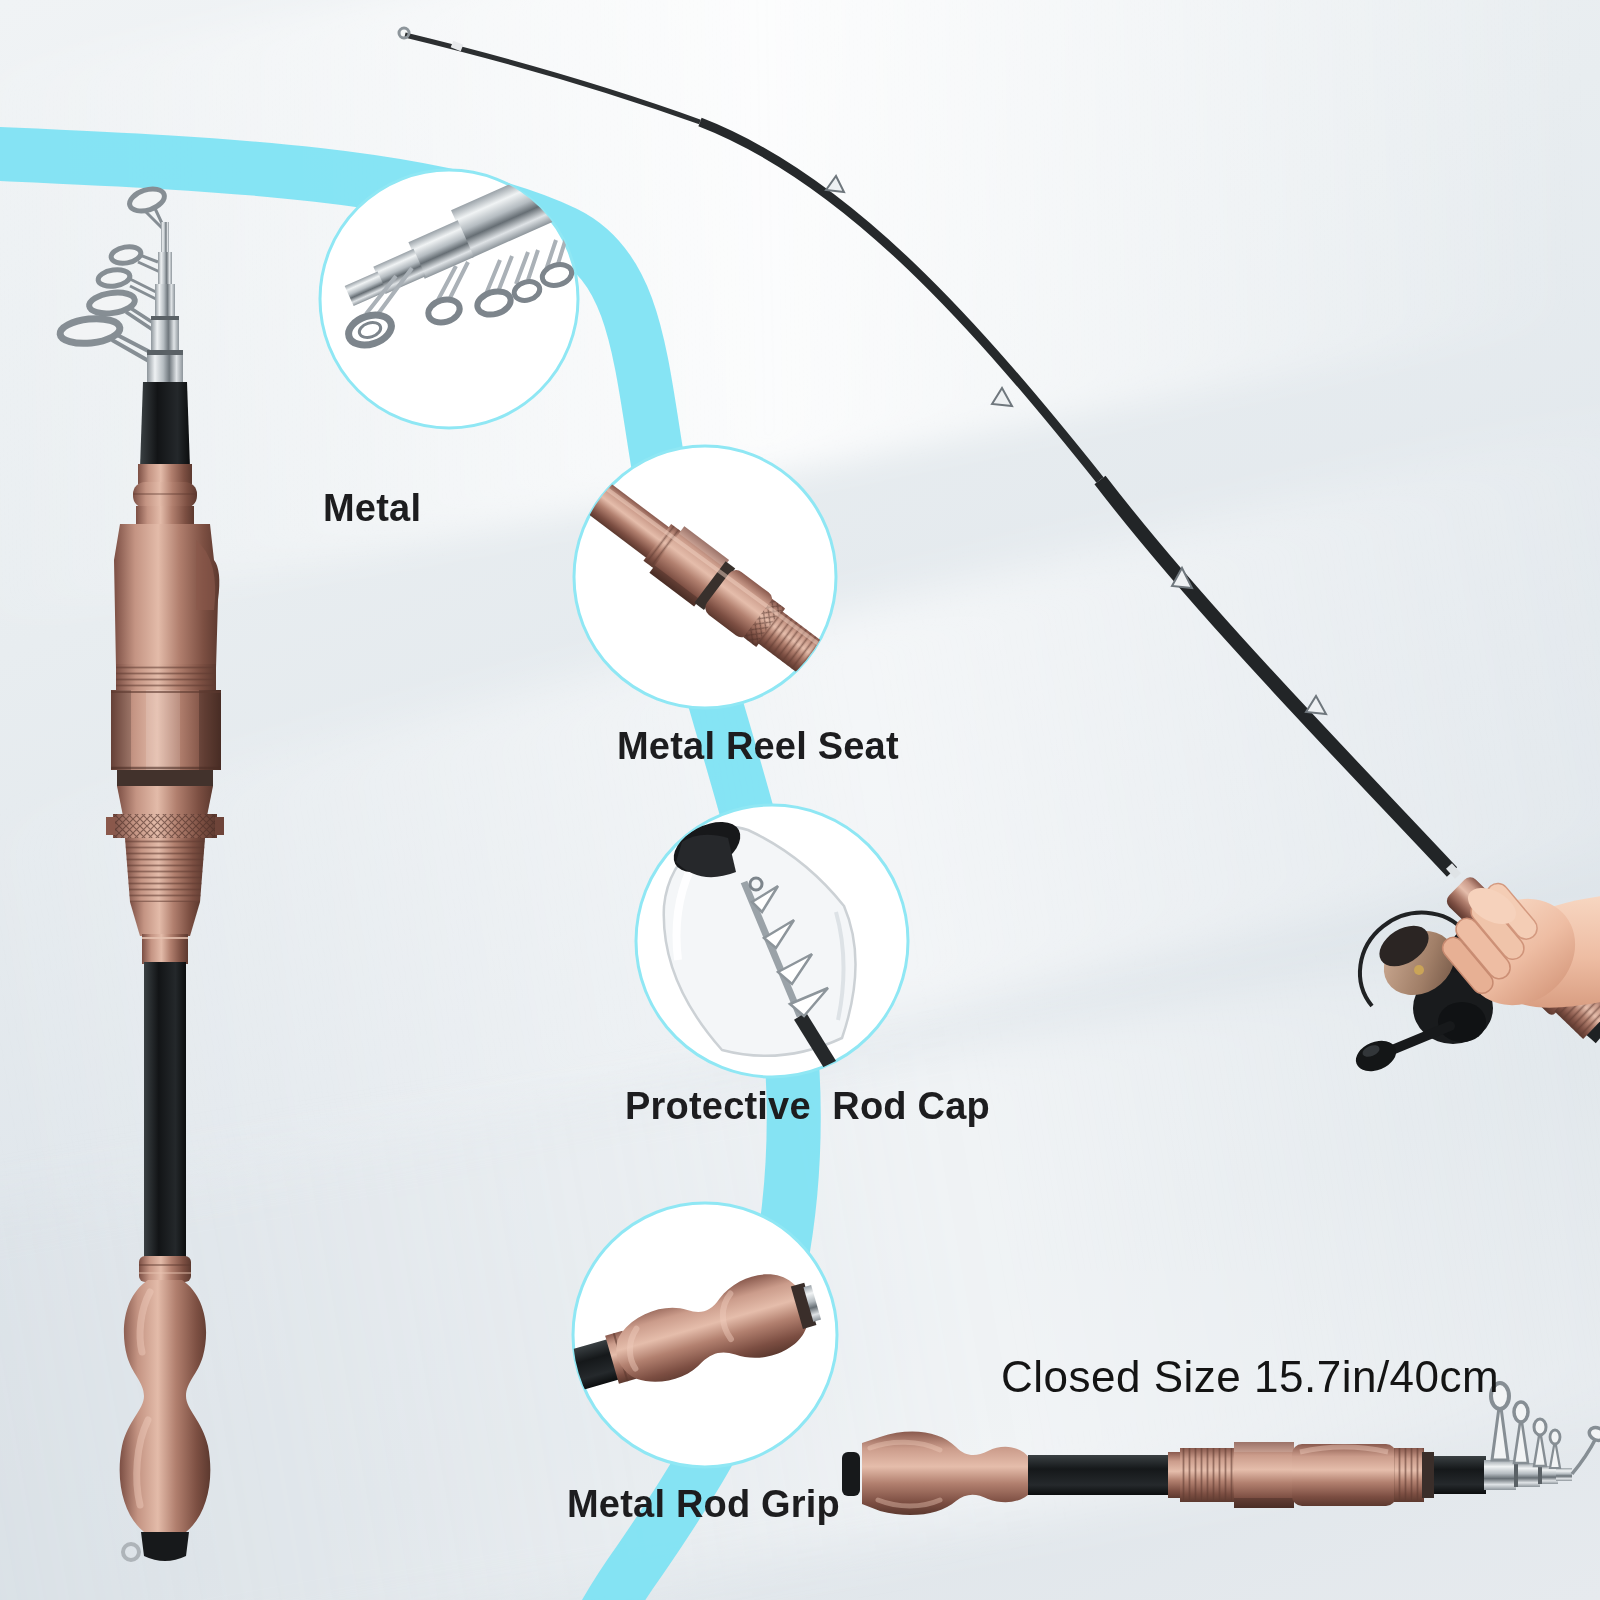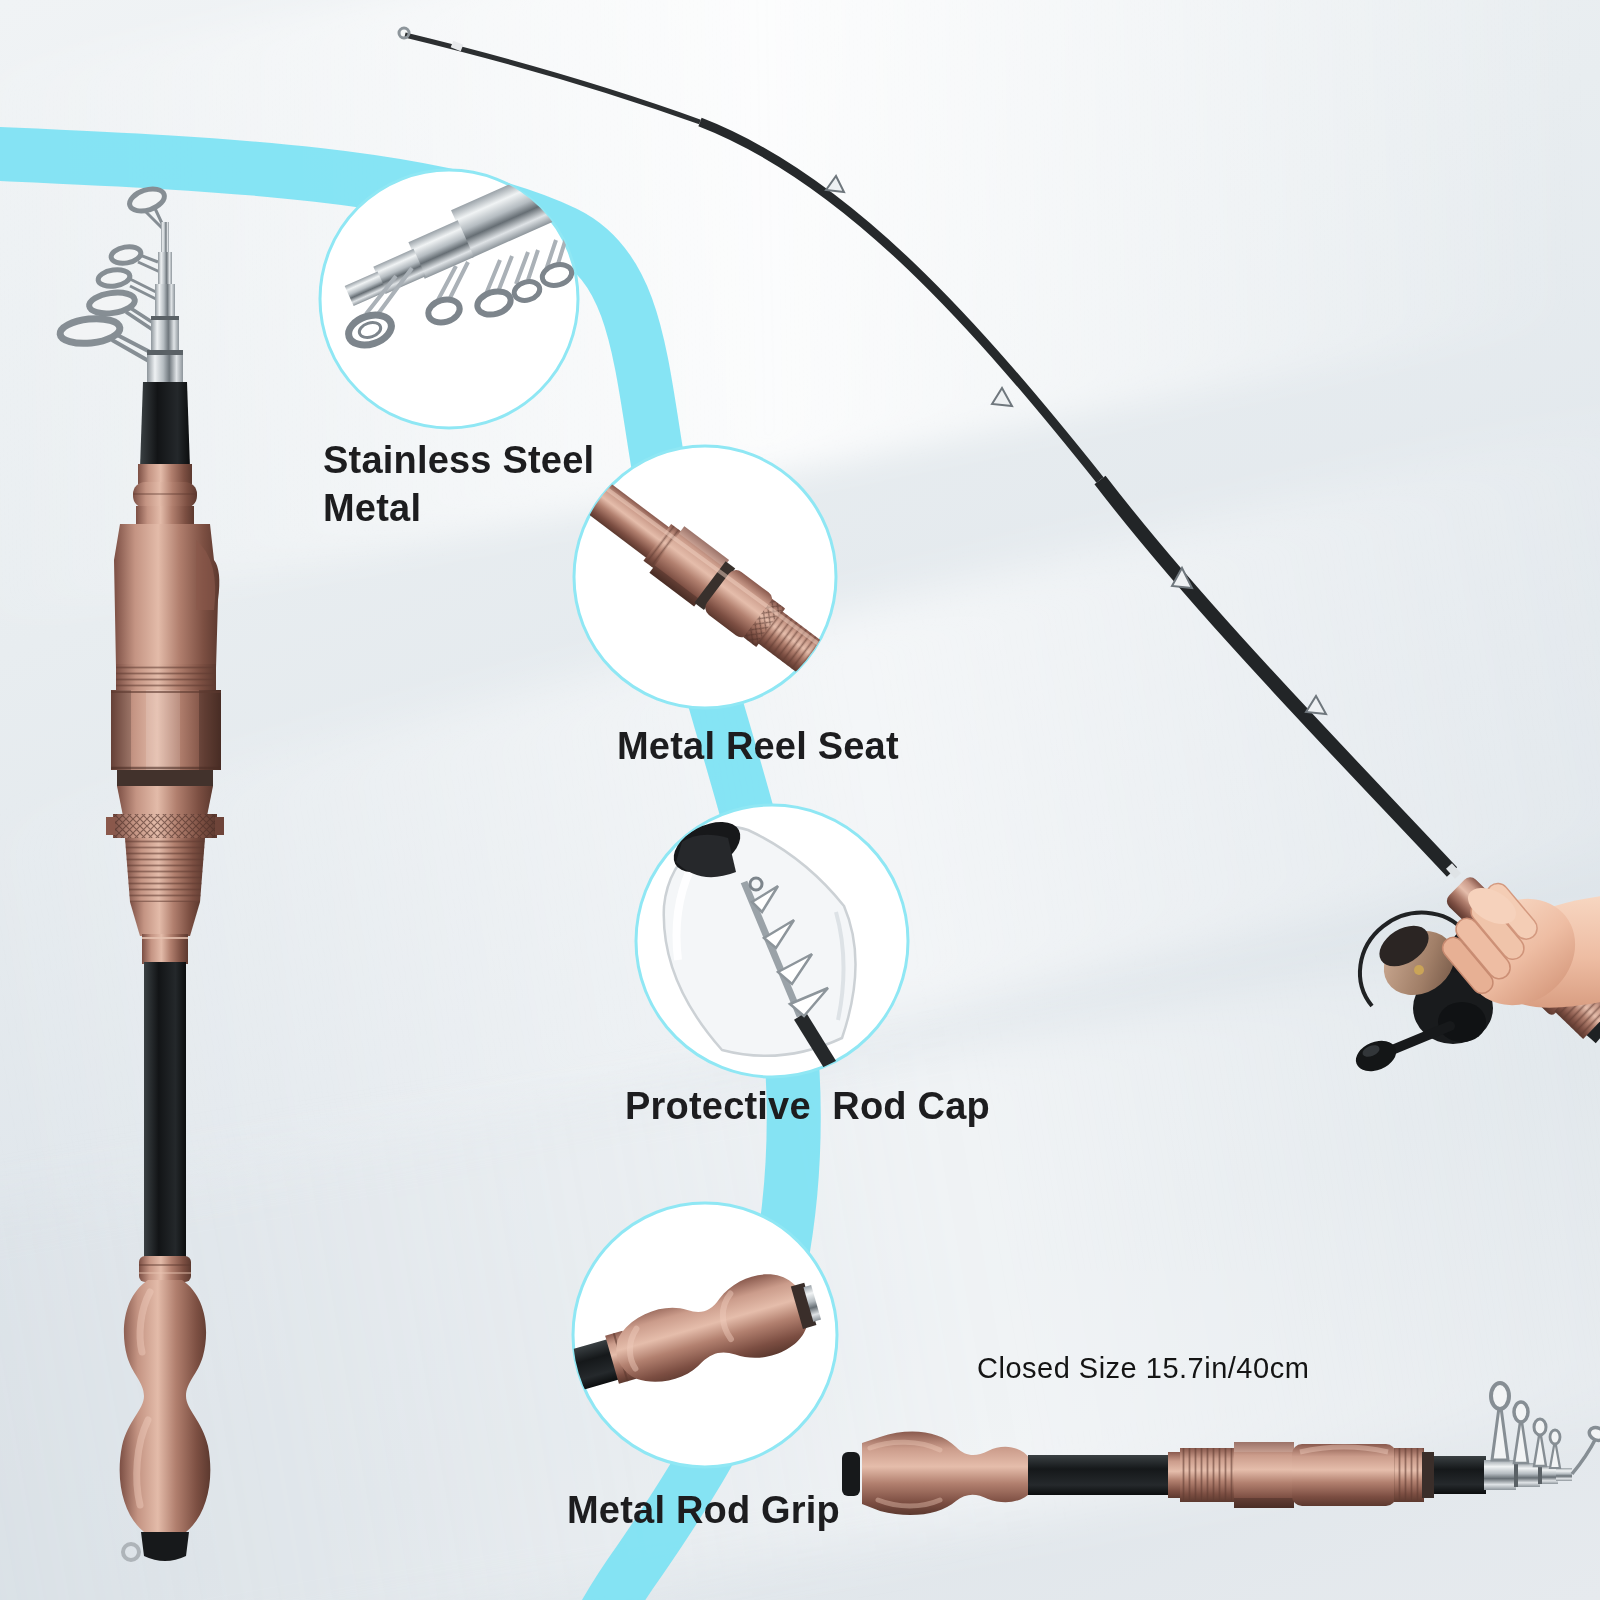--- a/index.html
+++ b/index.html
@@ -12,21 +12,21 @@
       transform:rotate(-11deg);filter:blur(16px);}
   .s2{top:38%;left:-25%;width:160%;height:26%;
       background:linear-gradient(95deg,transparent 15%,rgba(255,255,255,.6) 50%,transparent 85%);
       transform:rotate(-14deg);filter:blur(22px);}
   .s3{top:66%;left:-20%;width:150%;height:30%;
       background:linear-gradient(90deg,rgba(195,205,214,.35) 0%,rgba(255,255,255,.55) 55%,transparent 90%);
       transform:rotate(-10deg);filter:blur(26px);}
   svg.scene{position:absolute;inset:0;}
   .callout-label{position:absolute;color:#1d1d1f;font-weight:700;font-size:38px;line-height:48px;
                  white-space:pre-wrap;letter-spacing:.2px;}
-  .size-label{position:absolute;color:#141414;font-weight:400;font-size:29px;letter-spacing:.5px;white-space:pre;}
+  .size-label{position:absolute;color:#141414;font-weight:400;font-size:44px;letter-spacing:.5px;white-space:pre;margin-left:24px;}
 </style>
 </head>
 <body>
 
 <div class="stage">
   <div class="streak s1"></div>
   <div class="streak s2"></div>
   <div class="streak s3"></div>
 
   <svg class="scene" width="1600" height="1600" viewBox="0 0 1600 1600">
@@ -379,22 +379,22 @@
                    C 784 1376 750 1378 728 1362 C 716 1354 706 1354 694 1360
                    C 676 1372 646 1372 626 1358 C 610 1344 610 1322 624 1310 Z" fill="url(#copperV)"></path>
           <path d="M640 1310 C 628 1320 624 1336 628 1348 M740 1302 C 726 1312 722 1330 728 1346" stroke="#f0cdbc" stroke-width="6" fill="none" opacity=".45" stroke-linecap="round"></path>
           <rect x="800" y="1312" width="14" height="44" fill="#3a2e2a"></rect>
           <rect x="812" y="1316" width="8" height="36" fill="url(#chromeV)"></rect>
         </g>
       </g>
     </g>
   </svg>
 
-  <div class="callout-label" style="left:323px;top:436px;"><span>Stainless Steel</span><br><span>Metal</span></div>
+  <div class="callout-label" style="left:323px;top:436px;"><br><span>Metal</span></div>
 
   <div class="callout-label" style="left:625px;top:1082px;">Protective  Rod Cap</div>
 
   <div class="callout-label" style="left:617px;top:722px;">Metal Reel Seat</div>
 
-  <div class="callout-label" style="left:567px;top:1480px;margin-top:6px;">Metal Rod Grip</div>
+  <div class="callout-label" style="left:567px;top:1480px;">Metal Rod Grip</div>
 
   <div class="size-label" style="left:977px;top:1352px;">Closed Size 15.7in/40cm</div>
 </div>
 
 </body></html>

